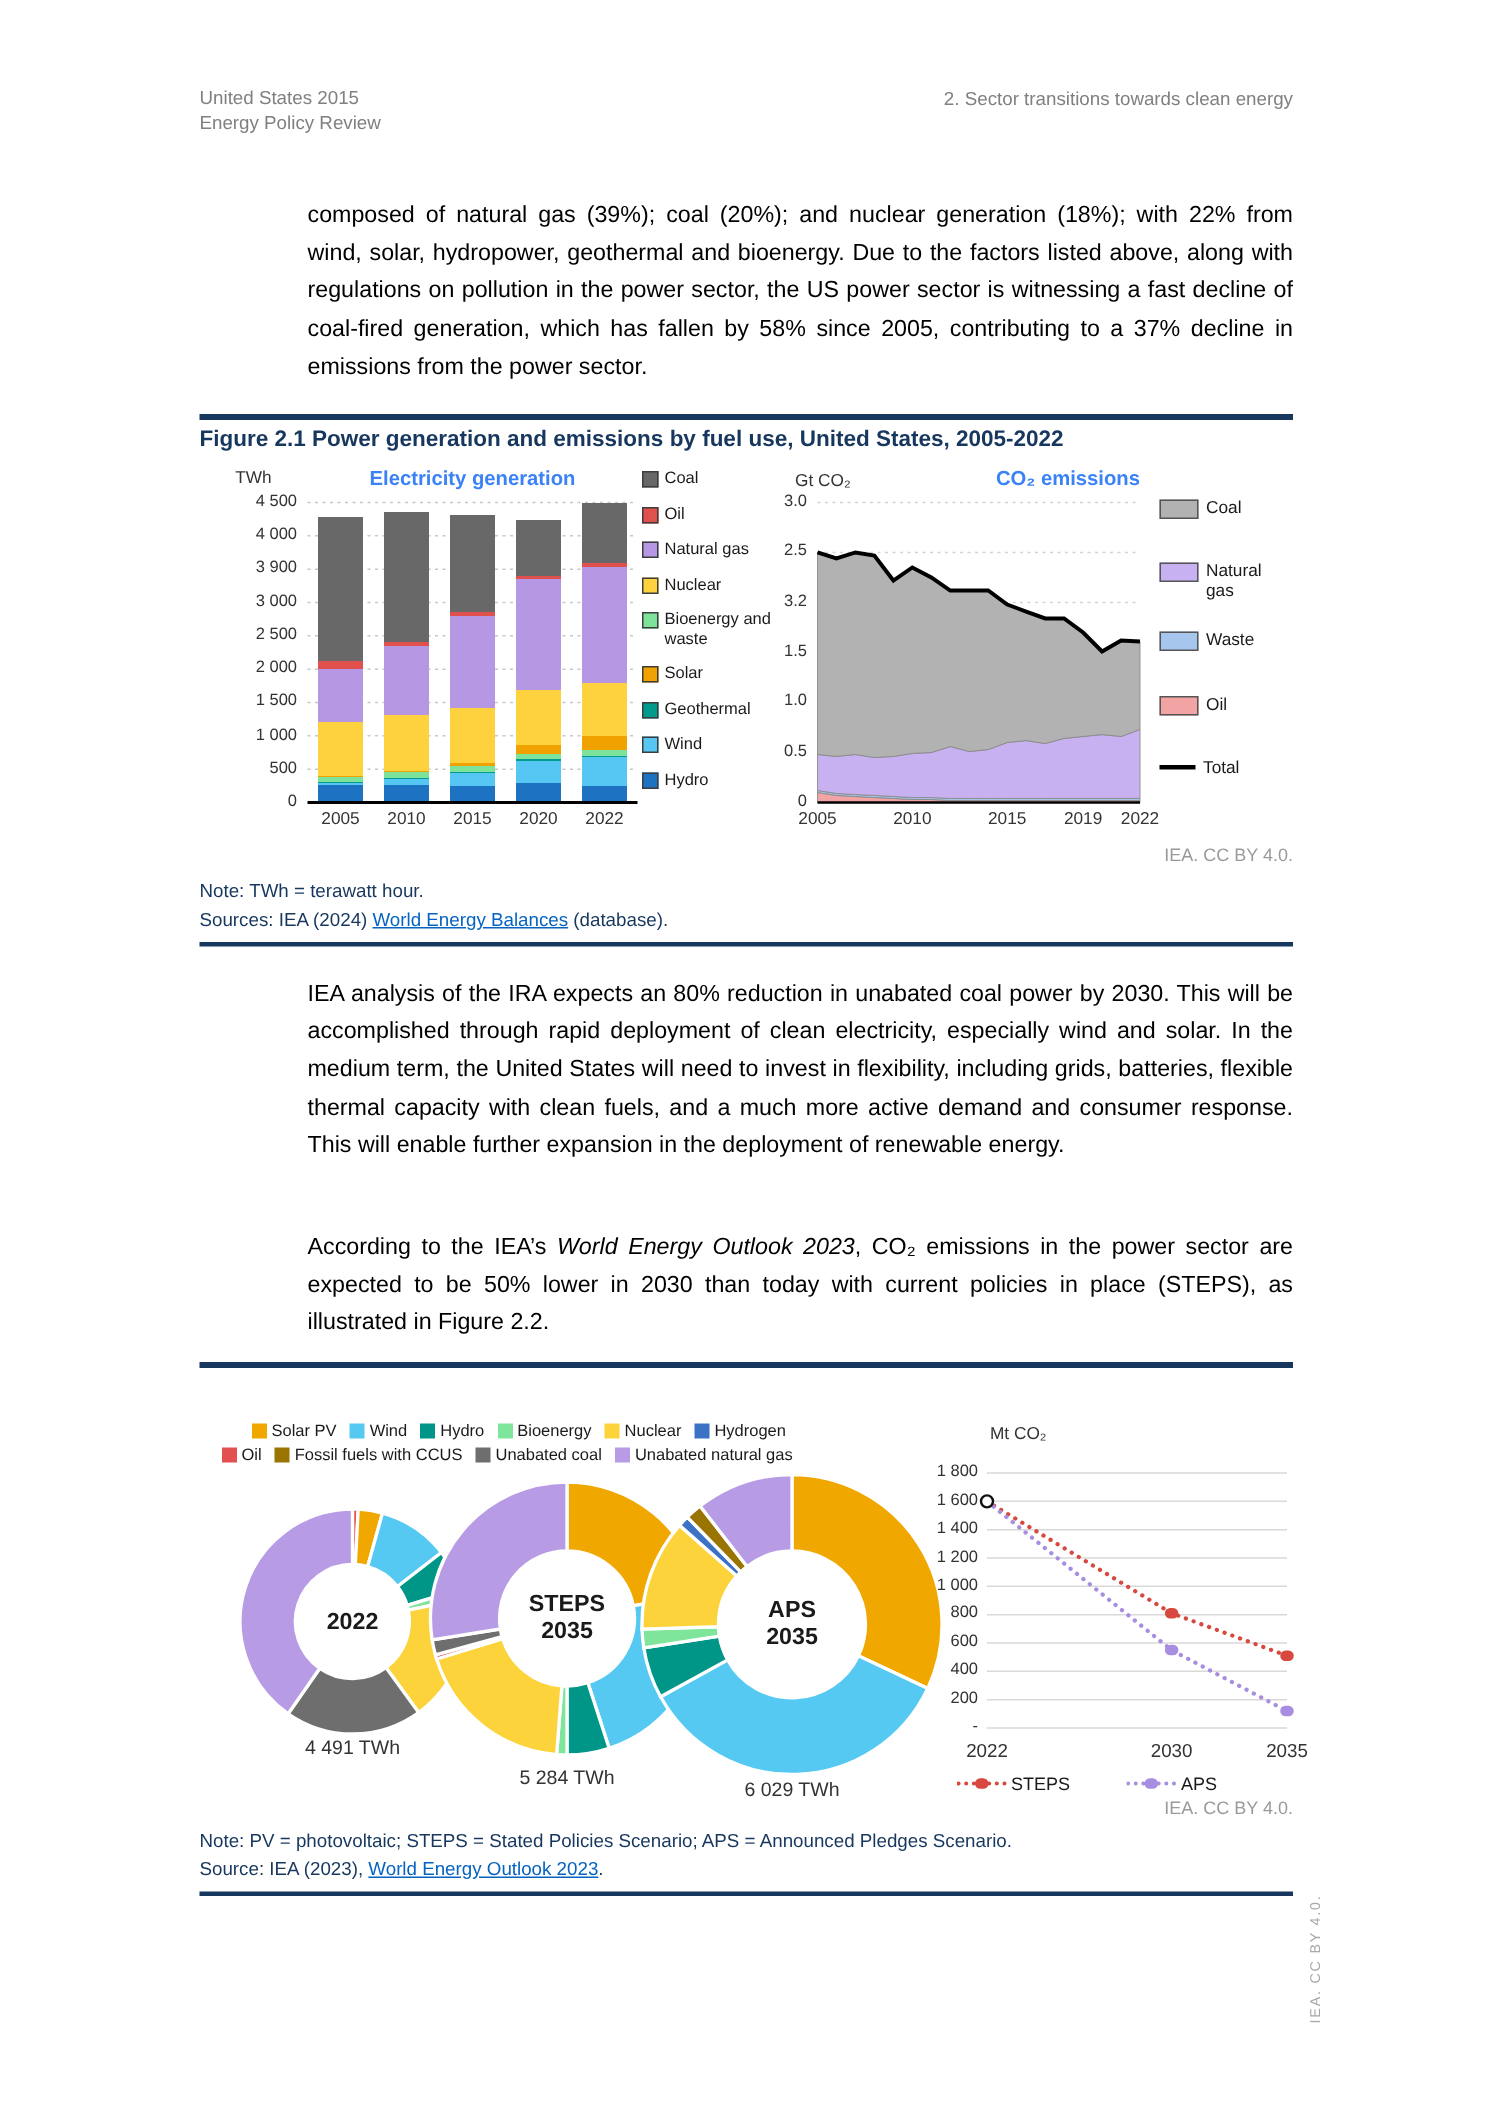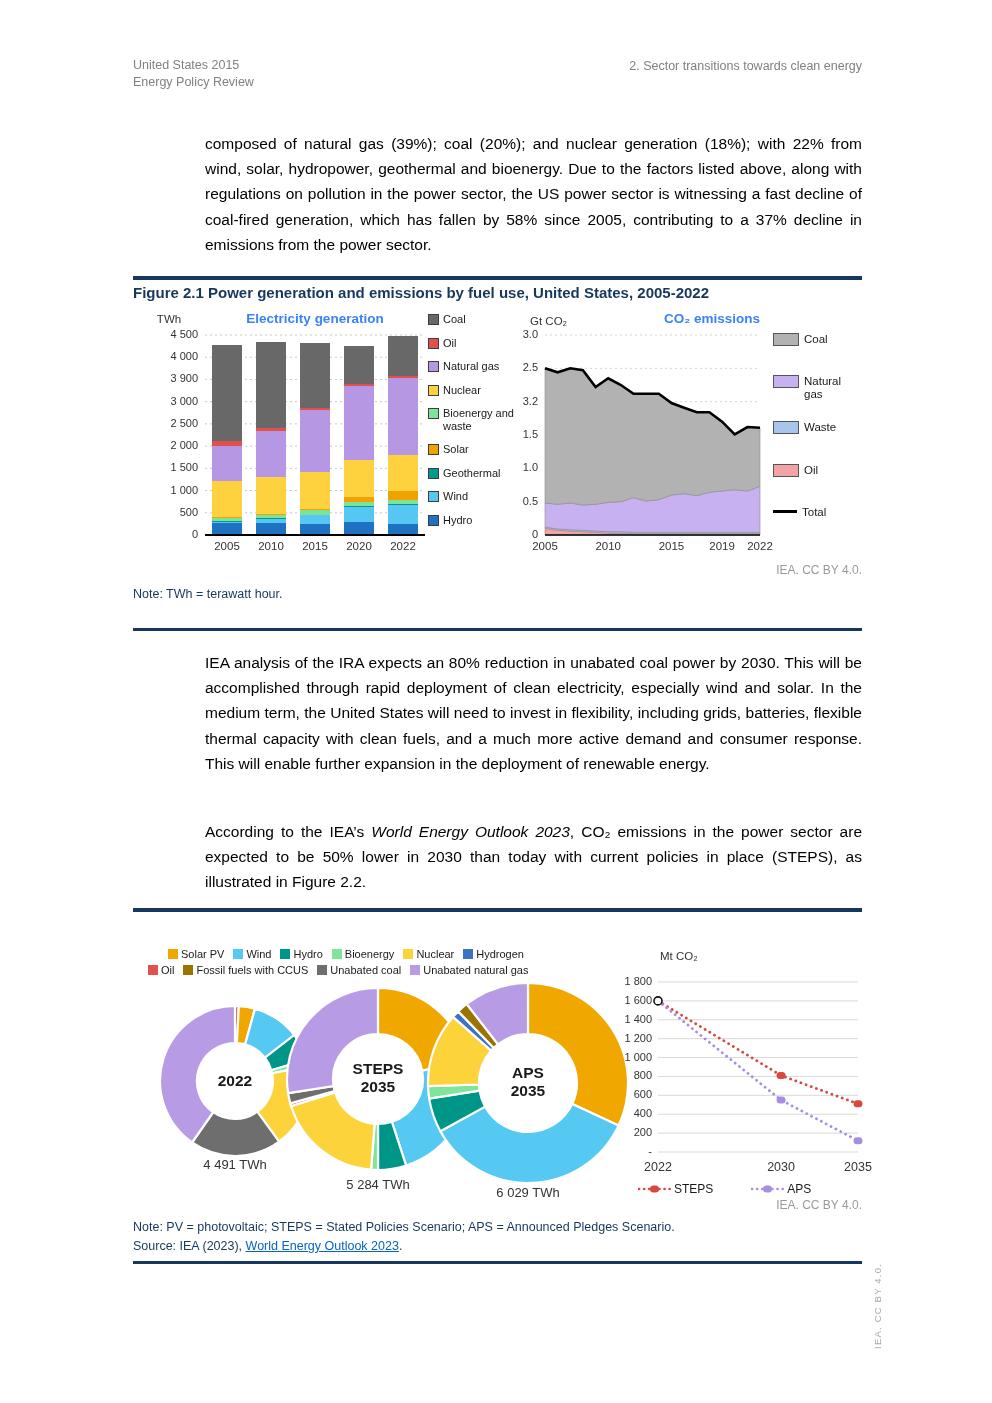--- a/index.html
+++ b/index.html
@@ -233,20 +233,21 @@
         <span class="leg-lab-wide">Oil</span>
       </div>
       <div class="leg-item-wide" style="left: 273px; top: 201px;">
         <span class="leg-sw-line"></span>
         <span class="leg-lab-wide">Total</span>
       </div>
     </div>
 
   <div class="credit credit-1">IEA. CC BY 4.0.</div>
   <div class="note note-1a">Note: TWh = terawatt hour.</div>
+  <div class="note note-1b"><span>Sources: IEA (2024) </span><a class="link">World Energy Balances</a><span> (database).</span></div>
   <div class="rule rule-b"></div>
 
   <p class="body-text p2">IEA analysis of the IRA expects an 80% reduction in unabated coal power by 2030. This will be accomplished through rapid deployment of clean electricity, especially wind and solar. In the medium term, the United States will need to invest in flexibility, including grids, batteries, flexible thermal capacity with clean fuels, and a much more active demand and consumer response. This will enable further expansion in the deployment of renewable energy.</p>
   <p class="body-text p3"><span>According to the IEA’s </span><i>World Energy Outlook 2023</i><span>, CO₂ emissions in the power sector are expected to be 50% lower in 2030 than today with current policies in place (STEPS), as illustrated in Figure 2.2.</span></p>
 
   <div class="rule rule-c"></div>
 
   <div id="fig2-legend" class="chart-box">
       <div class="f2row f2row1">
         <span class="f2item">

